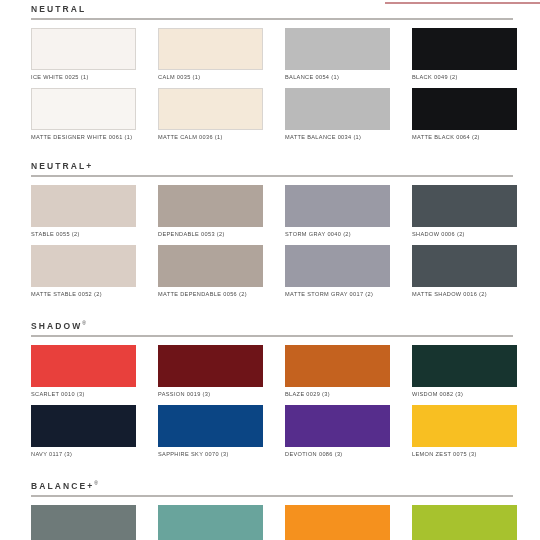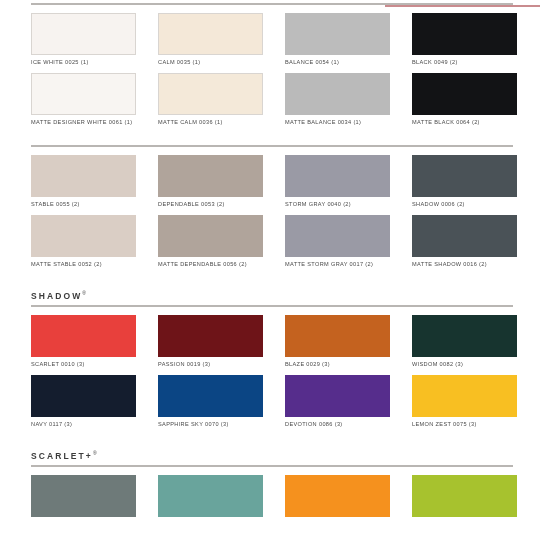--- a/index.html
+++ b/index.html
@@ -72,20 +72,21 @@
 </style>
 </head>
 <body>
 
 <div class="page">
 
   <div class="top-rule" style="background: rgb(201, 139, 142);"></div>
 
   <div id="sections-root">
       <div class="section">
+        <div class="sec-head"><span>NEUTRAL</span></div>
         <div class="sec-rule" style="background: rgb(185, 182, 179);"></div>
         <div class="grid">
           <div class="cell">
             <div class="sw bordered" style="background: rgb(247, 243, 240);"></div>
             <div class="lbl">ICE WHITE 0025 (1)</div>
           </div>
           <div class="cell">
             <div class="sw bordered" style="background: rgb(244, 232, 216);"></div>
             <div class="lbl">CALM 0035 (1)</div>
           </div>
@@ -110,20 +111,21 @@
             <div class="lbl">MATTE BALANCE 0034 (1)</div>
           </div>
           <div class="cell">
             <div class="sw" style="background: rgb(18, 19, 21);"></div>
             <div class="lbl">MATTE BLACK 0064 (2)</div>
           </div>
         </div>
         <div class="sec-gap"></div>
       </div>
       <div class="section">
+        <div class="sec-head"><span>NEUTRAL+</span></div>
         <div class="sec-rule" style="background: rgb(185, 182, 179);"></div>
         <div class="grid">
           <div class="cell">
             <div class="sw" style="background: rgb(217, 205, 196);"></div>
             <div class="lbl">STABLE 0055 (2)</div>
           </div>
           <div class="cell">
             <div class="sw" style="background: rgb(176, 164, 155);"></div>
             <div class="lbl">DEPENDABLE 0053 (2)</div>
           </div>
@@ -187,21 +189,21 @@
             <div class="lbl">DEVOTION 0086 (3)</div>
           </div>
           <div class="cell">
             <div class="sw" style="background: rgb(248, 191, 34);"></div>
             <div class="lbl">LEMON ZEST 0075 (3)</div>
           </div>
         </div>
         <div class="sec-gap"></div>
       </div>
       <div class="section">
-        <div class="sec-head"><span>SCARLET+</span><span class="tm">®</span></div>
+        <div class="sec-head"><span>BALANCE+</span><span class="tm">®</span></div>
         <div class="sec-rule" style="background: rgb(185, 182, 179);"></div>
         <div class="grid">
           <div class="cell">
             <div class="sw" style="background: rgb(110, 122, 121);"></div>
           </div>
           <div class="cell">
             <div class="sw" style="background: rgb(105, 164, 156);"></div>
           </div>
           <div class="cell">
             <div class="sw" style="background: rgb(245, 145, 30);"></div>

